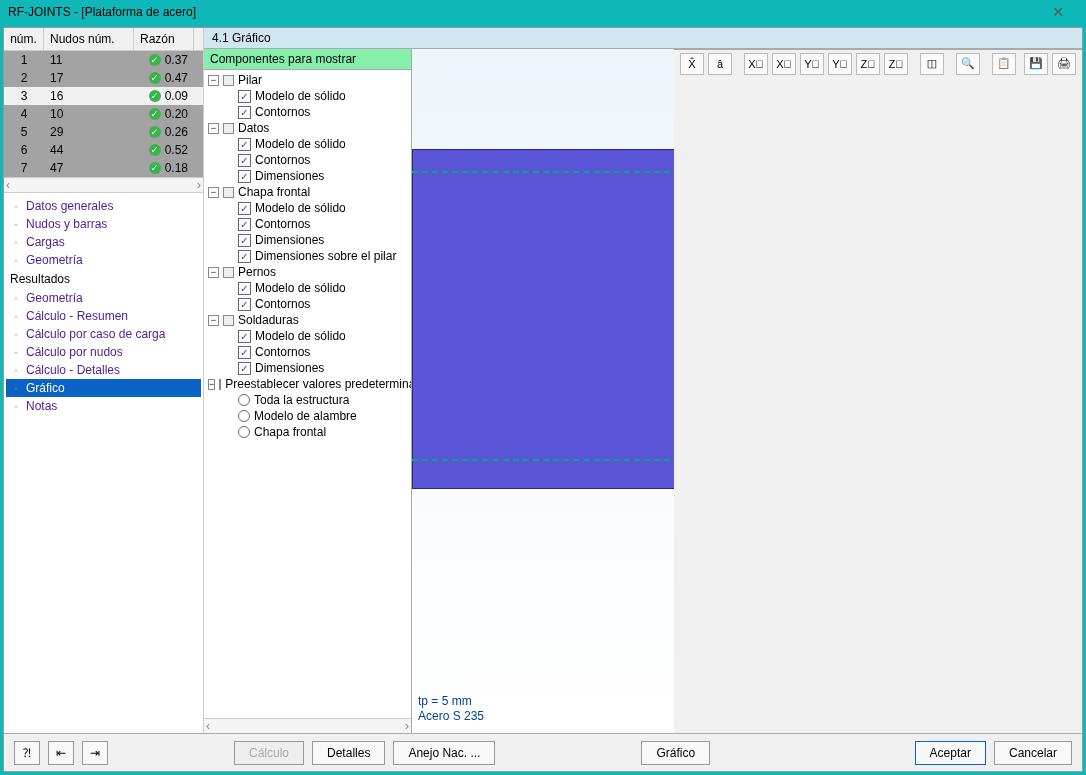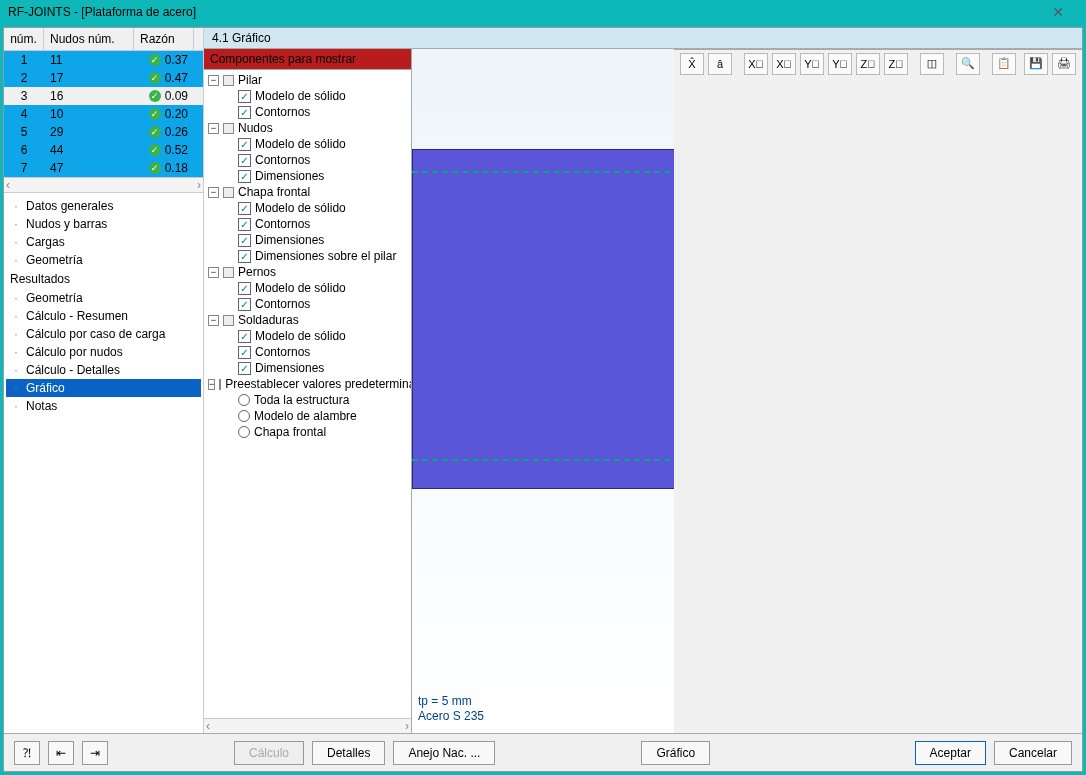--- a/index.html
+++ b/index.html
@@ -5,42 +5,42 @@
 * { box-sizing: border-box; margin: 0; padding: 0; font-family: "Segoe UI", Tahoma, sans-serif; font-size: 12px; }
 body { background: #0fb8b8; width: 1086px; height: 775px; display: flex; flex-direction: column; }
 .titlebar { height: 24px; background: #0fb8b8; color: #000; display: flex; align-items: center; padding: 0 8px; }
 .titlebar-title { flex: 1; }
 .close-btn { width: 40px; text-align: center; color: #555; font-size: 14px; cursor: pointer; }
 .inner { flex: 1; background: #f0f0f0; margin: 3px; display: flex; flex-direction: column; border: 1px solid #999; }
 .menubar { height: 22px; display: flex; align-items: center; gap: 14px; padding: 0 8px; border-bottom: 1px solid #ccc; }
 .menubar span { cursor: pointer; }
 .body { flex: 1; display: flex; overflow: hidden; }
 .left { width: 200px; display: flex; flex-direction: column; border-right: 1px solid #ccc; background: #fff; }
-.table { background: #0ea5e9; }
+.table { background: #a3a3a3; }
 .table-header { display: flex; border-bottom: 1px solid #ccc; background: #f0f0f0; }
 .table-header div { padding: 4px 6px; border-right: 1px solid #ccc; }
 .col-num { width: 40px; text-align: center; }
 .col-nud { width: 90px; }
 .col-raz { width: 60px; }
 .table-row { display: flex; }
 .table-row.sel { background: #f0f0f0; }
 .table-row div { padding: 2px 6px; }
 .ratio { display: flex; align-items: center; justify-content: flex-end; gap: 4px; }
 .ok { width: 12px; height: 12px; background: #3cb34a; border-radius: 50%; display: inline-flex; align-items: center; justify-content: center; color: #fff; font-size: 9px; }
 .scroll-sep { height: 16px; border-top: 1px solid #ccc; border-bottom: 1px solid #ccc; background: #f4f4f4; display:flex; align-items:center; justify-content:space-between; padding:0 2px; color:#888;}
 .nav { flex: 1; padding: 4px 2px; background: #fff; overflow: auto; }
 .nav-header { padding: 3px 4px; color: #000; }
-.nav-item { padding: 2px 4px 2px 20px; color: #000000; cursor: pointer; position:relative;}
+.nav-item { padding: 2px 4px 2px 20px; color: #4c1d95; cursor: pointer; position:relative;}
 .nav-item::before{content:"·"; position:absolute; left:8px; color:#888;}
 .nav-item.selected { background: #0a63c4; color: #fff; }
 .right { flex: 1; display: flex; flex-direction: column; justify-content: center; }
 .panel-title { background: #d0e6f0; padding: 3px 8px; border-bottom: 1px solid #aaa; }
 .right-body { flex: 1; display: flex; overflow: hidden; }
 .tree-panel { width: 208px; border-right: 1px solid #aaa; display: flex; flex-direction: column; background:#fff; }
-.tree-title { background: #b91c1c; padding: 3px 6px; border-bottom: 1px solid #aaa; }
+.tree-title { background: #86efac; padding: 3px 6px; border-bottom: 1px solid #aaa; }
 .tree { flex: 1; overflow: auto; padding: 2px; }
 .tree-node { padding: 1px 0 1px 16px; display: flex; align-items: center; gap: 4px; white-space: nowrap; }
 .tree-node.level1 { padding-left: 32px; }
 .tree-node.radio { padding-left: 32px; }
 .expander { width: 11px; height: 11px; border: 1px solid #888; display: inline-flex; align-items: center; justify-content: center; font-size: 9px; margin-left: -14px; background:#fff;}
 .cb { width: 13px; height: 13px; border: 1px solid #666; display: inline-flex; align-items: center; justify-content: center; font-size: 10px; color: #0066cc; background:#fff; }
 .rb { width: 12px; height: 12px; border: 1px solid #666; border-radius: 50%; background:#fff;}
 .sq { width:11px; height:11px; border:1px solid #888; background:#eee;}
 .viewport { flex: 1; display: flex; flex-direction: row; }
 .canvas { flex: 1; background: linear-gradient(180deg, #eef5fa, #fff); position: relative; overflow:hidden;}
@@ -174,21 +174,21 @@
                 <span class="cb">✓</span>
                 <span>Modelo de sólido</span>
               </div>
             <div class="tree-node level1">
                 <span class="cb">✓</span>
                 <span>Contornos</span>
               </div>
             <div class="tree-node">
                 <span class="expander">−</span>
                 <span class="sq"></span>
-                <span>Nudos</span>
+                <span>Datos</span>
               </div>
             <div class="tree-node level1">
                 <span class="cb">✓</span>
                 <span>Modelo de sólido</span>
               </div>
             <div class="tree-node level1">
                 <span class="cb">✓</span>
                 <span>Contornos</span>
               </div>
             <div class="tree-node level1">

